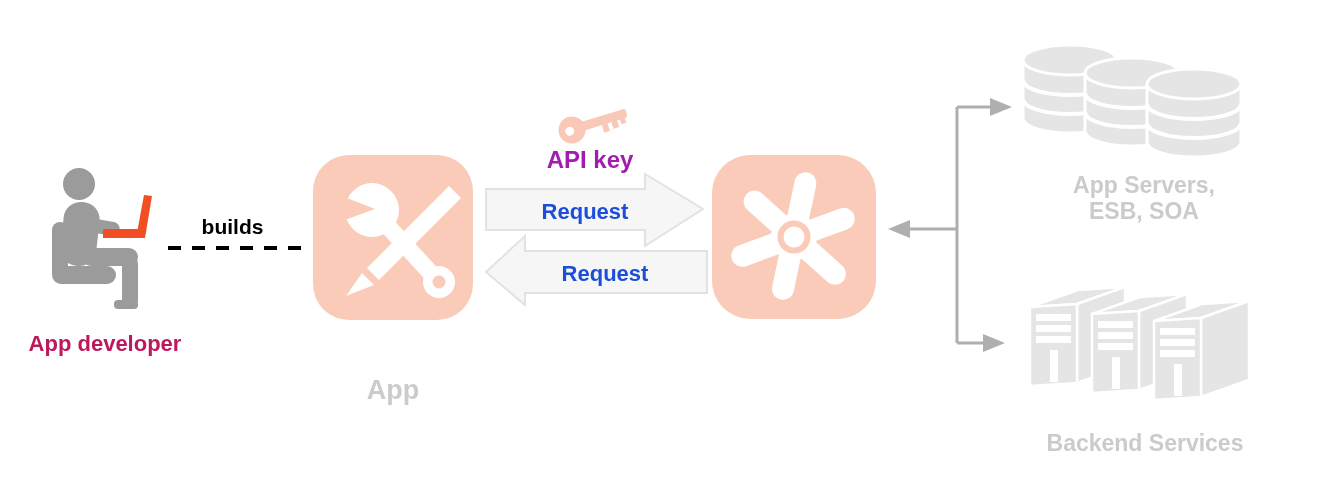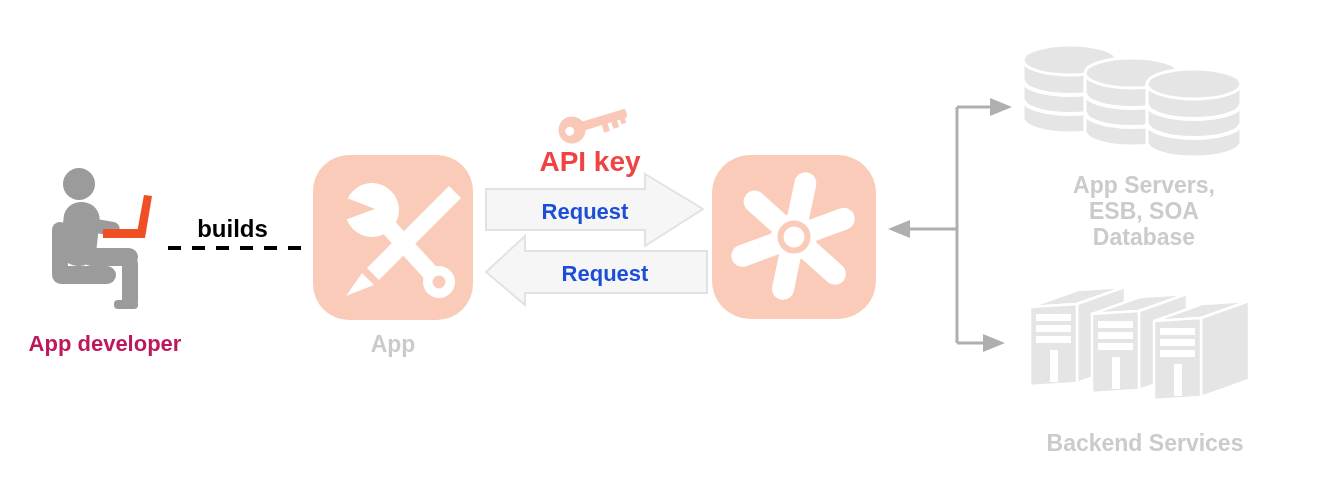--- a/index.html
+++ b/index.html
@@ -3,24 +3,24 @@
 <meta charset="utf-8">
 <style>
   html,body{margin:0;padding:0;}
   body{
     width:1342px;height:504px;background:#ffffff;position:relative;
     font-family:"Liberation Sans",sans-serif;overflow:hidden;
   }
   .abs{position:absolute;}
   svg{overflow:visible;display:block;}
   .lbl-black{color:#be185d;font-weight:bold;font-size:22px;text-align:center;}
-  .lbl-builds{color:#000;font-weight:bold;font-size:24px;text-align:center;}
+  .lbl-builds{color:#000;font-weight:bold;font-size:21px;text-align:center;}
   .lbl-muted{color:#cbcbcb;font-weight:bold;text-align:center;}
-  .lbl-icon{font-size:23px;}
-  .lbl-key{font-size:28px;color:#ef4444;}
+  .lbl-icon{font-size:27px;margin-top:44px;}
+  .lbl-key{font-size:24px;color:#a21caf;}
   .lbl-arrow{font-size:22px;color:#1d4ed8;}
   .lbl-esb{font-size:23px;line-height:26px;}
   .lbl-backend{font-size:23px;}
   .lbl-esb span{display:block;}
   .dashed-line{
     height:4px;
     background:repeating-linear-gradient(to right,#000 0 13px,transparent 13px 24px);
   }
 </style>
 </head>
@@ -137,21 +137,20 @@
         <path d="M1,22 v58 a47,15 0 0 0 94,0 v-58" fill="#e5e5e5"></path>
         <path d="M1,42 a47,15 0 0 0 94,0" fill="none" stroke-width="4"></path>
         <path d="M1,61 a47,15 0 0 0 94,0" fill="none" stroke-width="4"></path>
         <ellipse cx="48" cy="22" rx="47" ry="15" fill="#e5e5e5"></ellipse>
       </g>
     </g>
   </svg>
   <div class="abs lbl-muted lbl-esb" style="left:1040px;top:172px;width:208px;">
     <span>App Servers,</span>
     <span>ESB, SOA</span>
-    <span>Database</span>
   </div>
 
   <svg class="abs" style="left:1022px;top:280px;" width="240" height="132" viewBox="0 0 240 132">
     <g stroke="#ffffff" stroke-width="2.5" fill="#e5e5e5">
       <g>
         <polygon points="8,27 55,24 103,7 56,10"></polygon>
         <polygon points="55,24 103,7 103,86 55,103"></polygon>
         <polygon points="8,27 55,24 55,103 8,106"></polygon>
         <g fill="#ffffff" stroke="none">
           <rect x="14" y="34" width="35" height="7"></rect>

